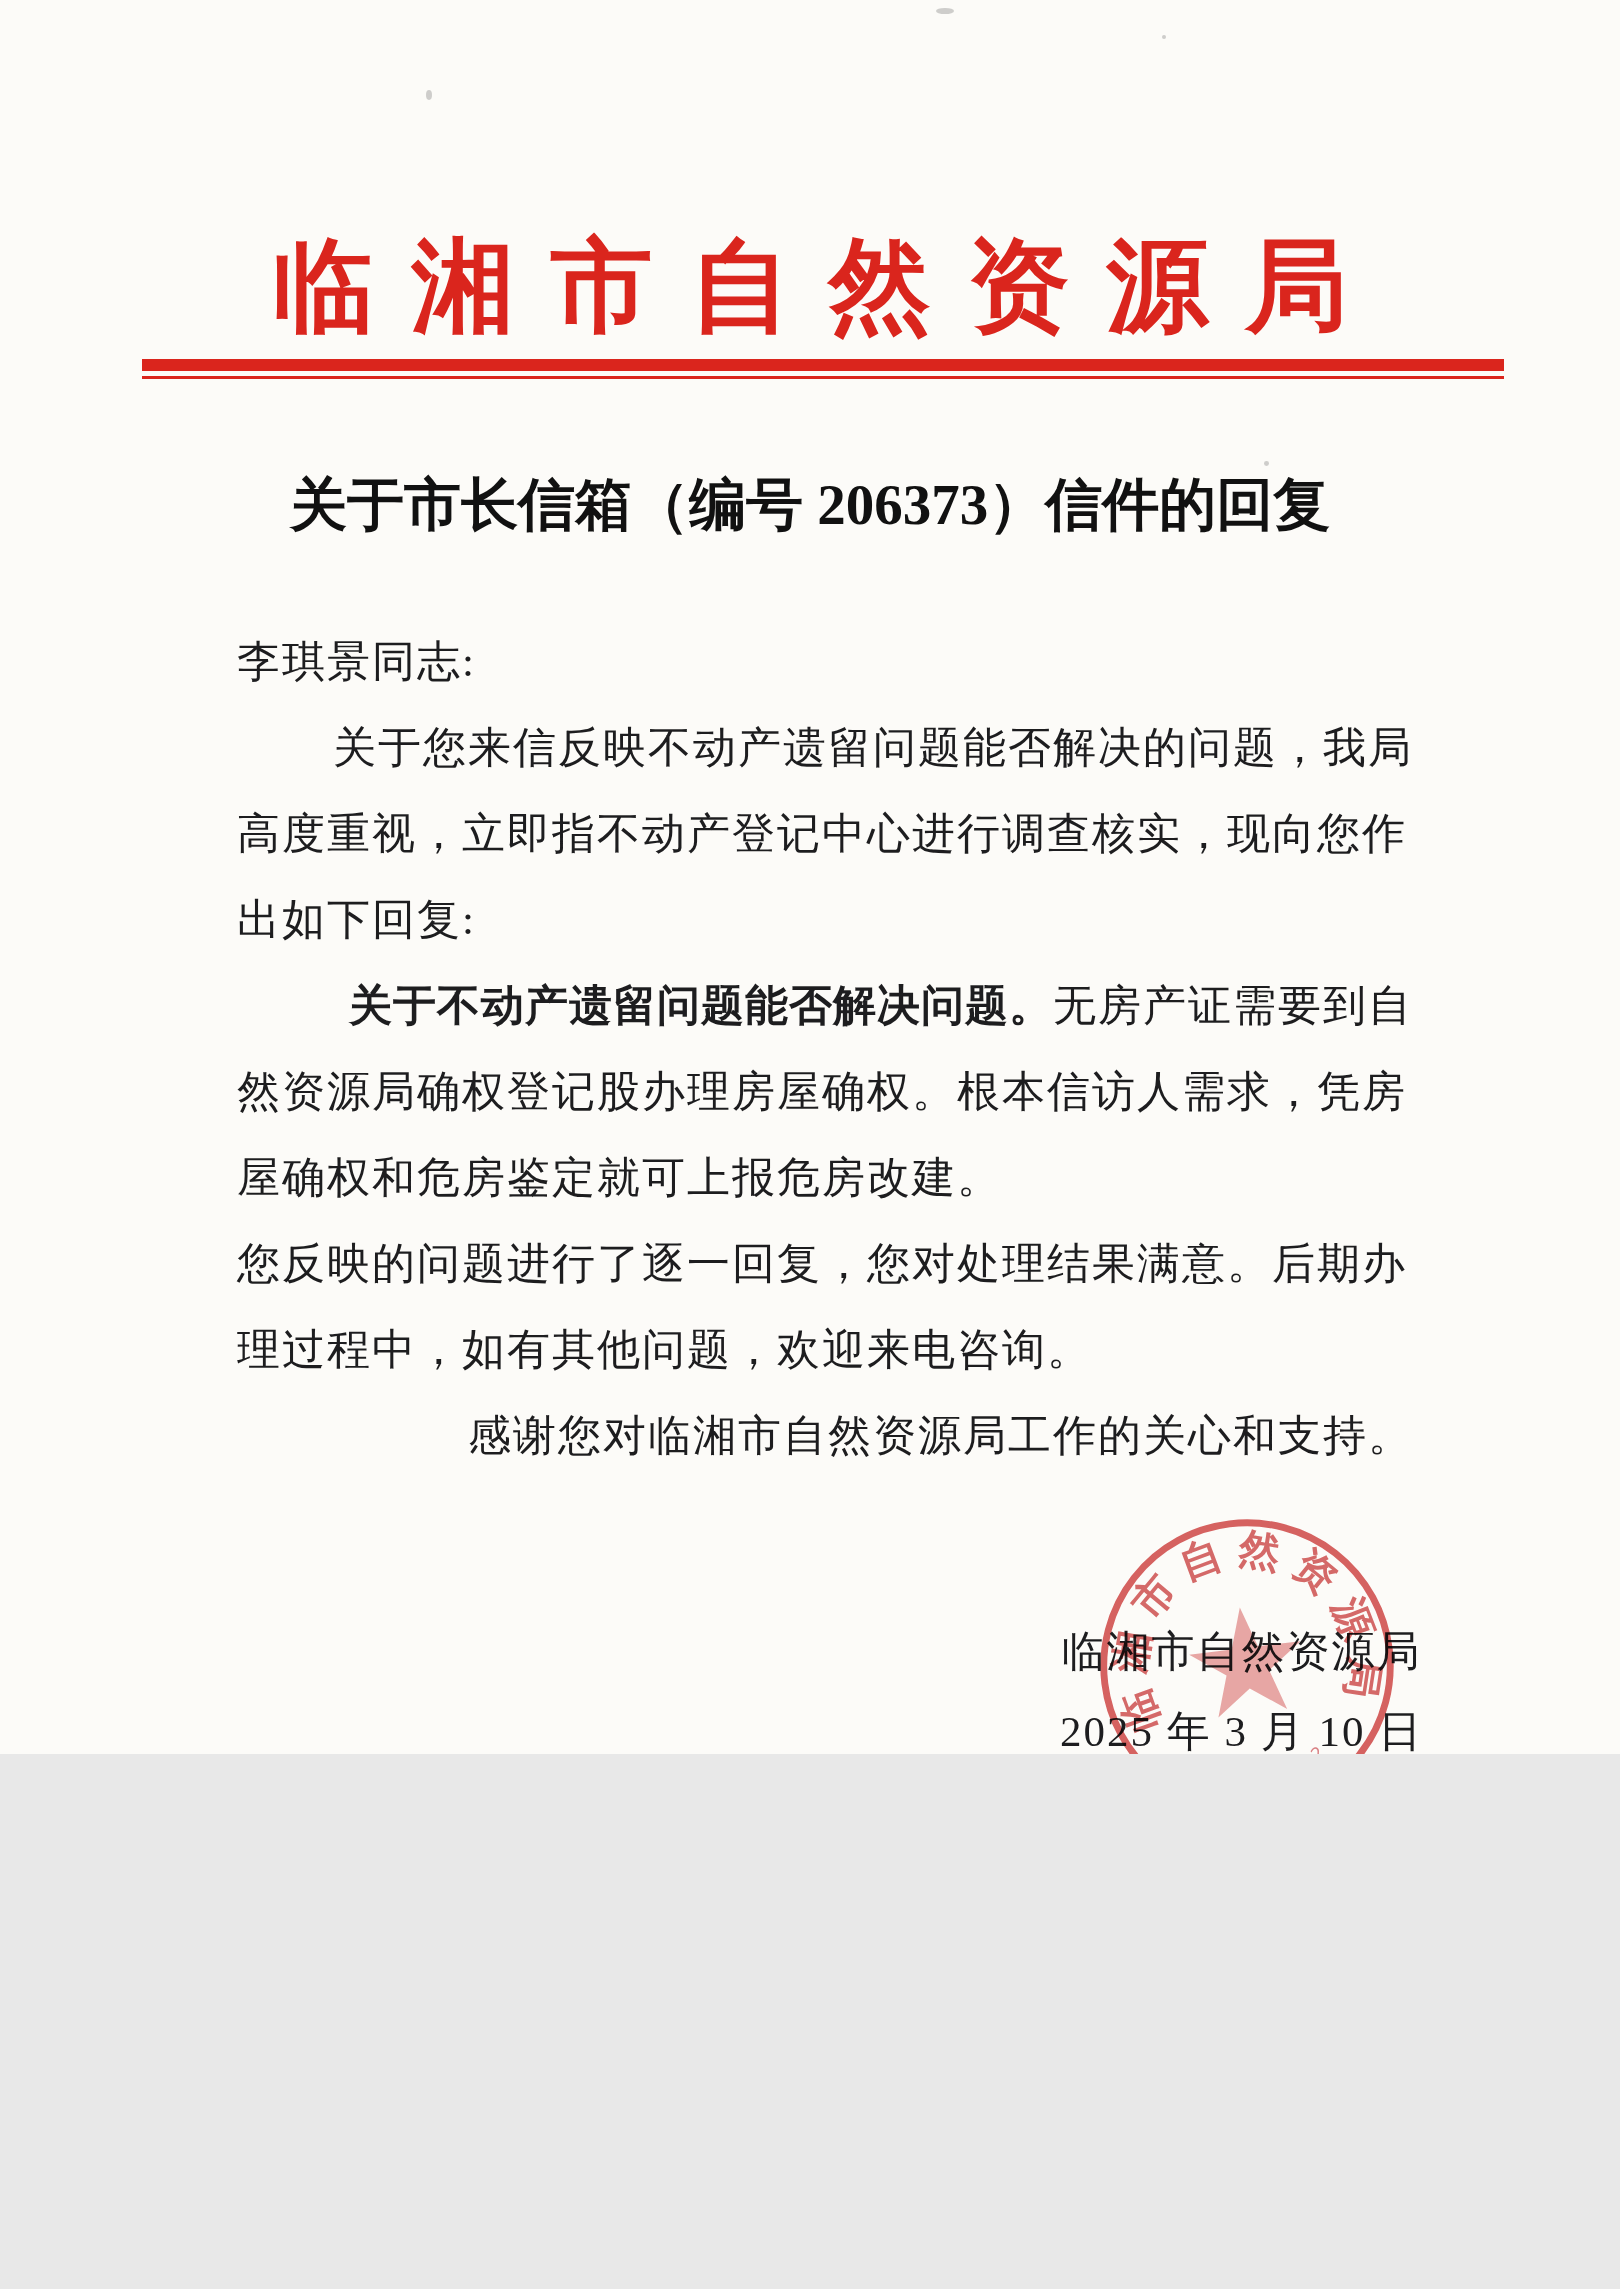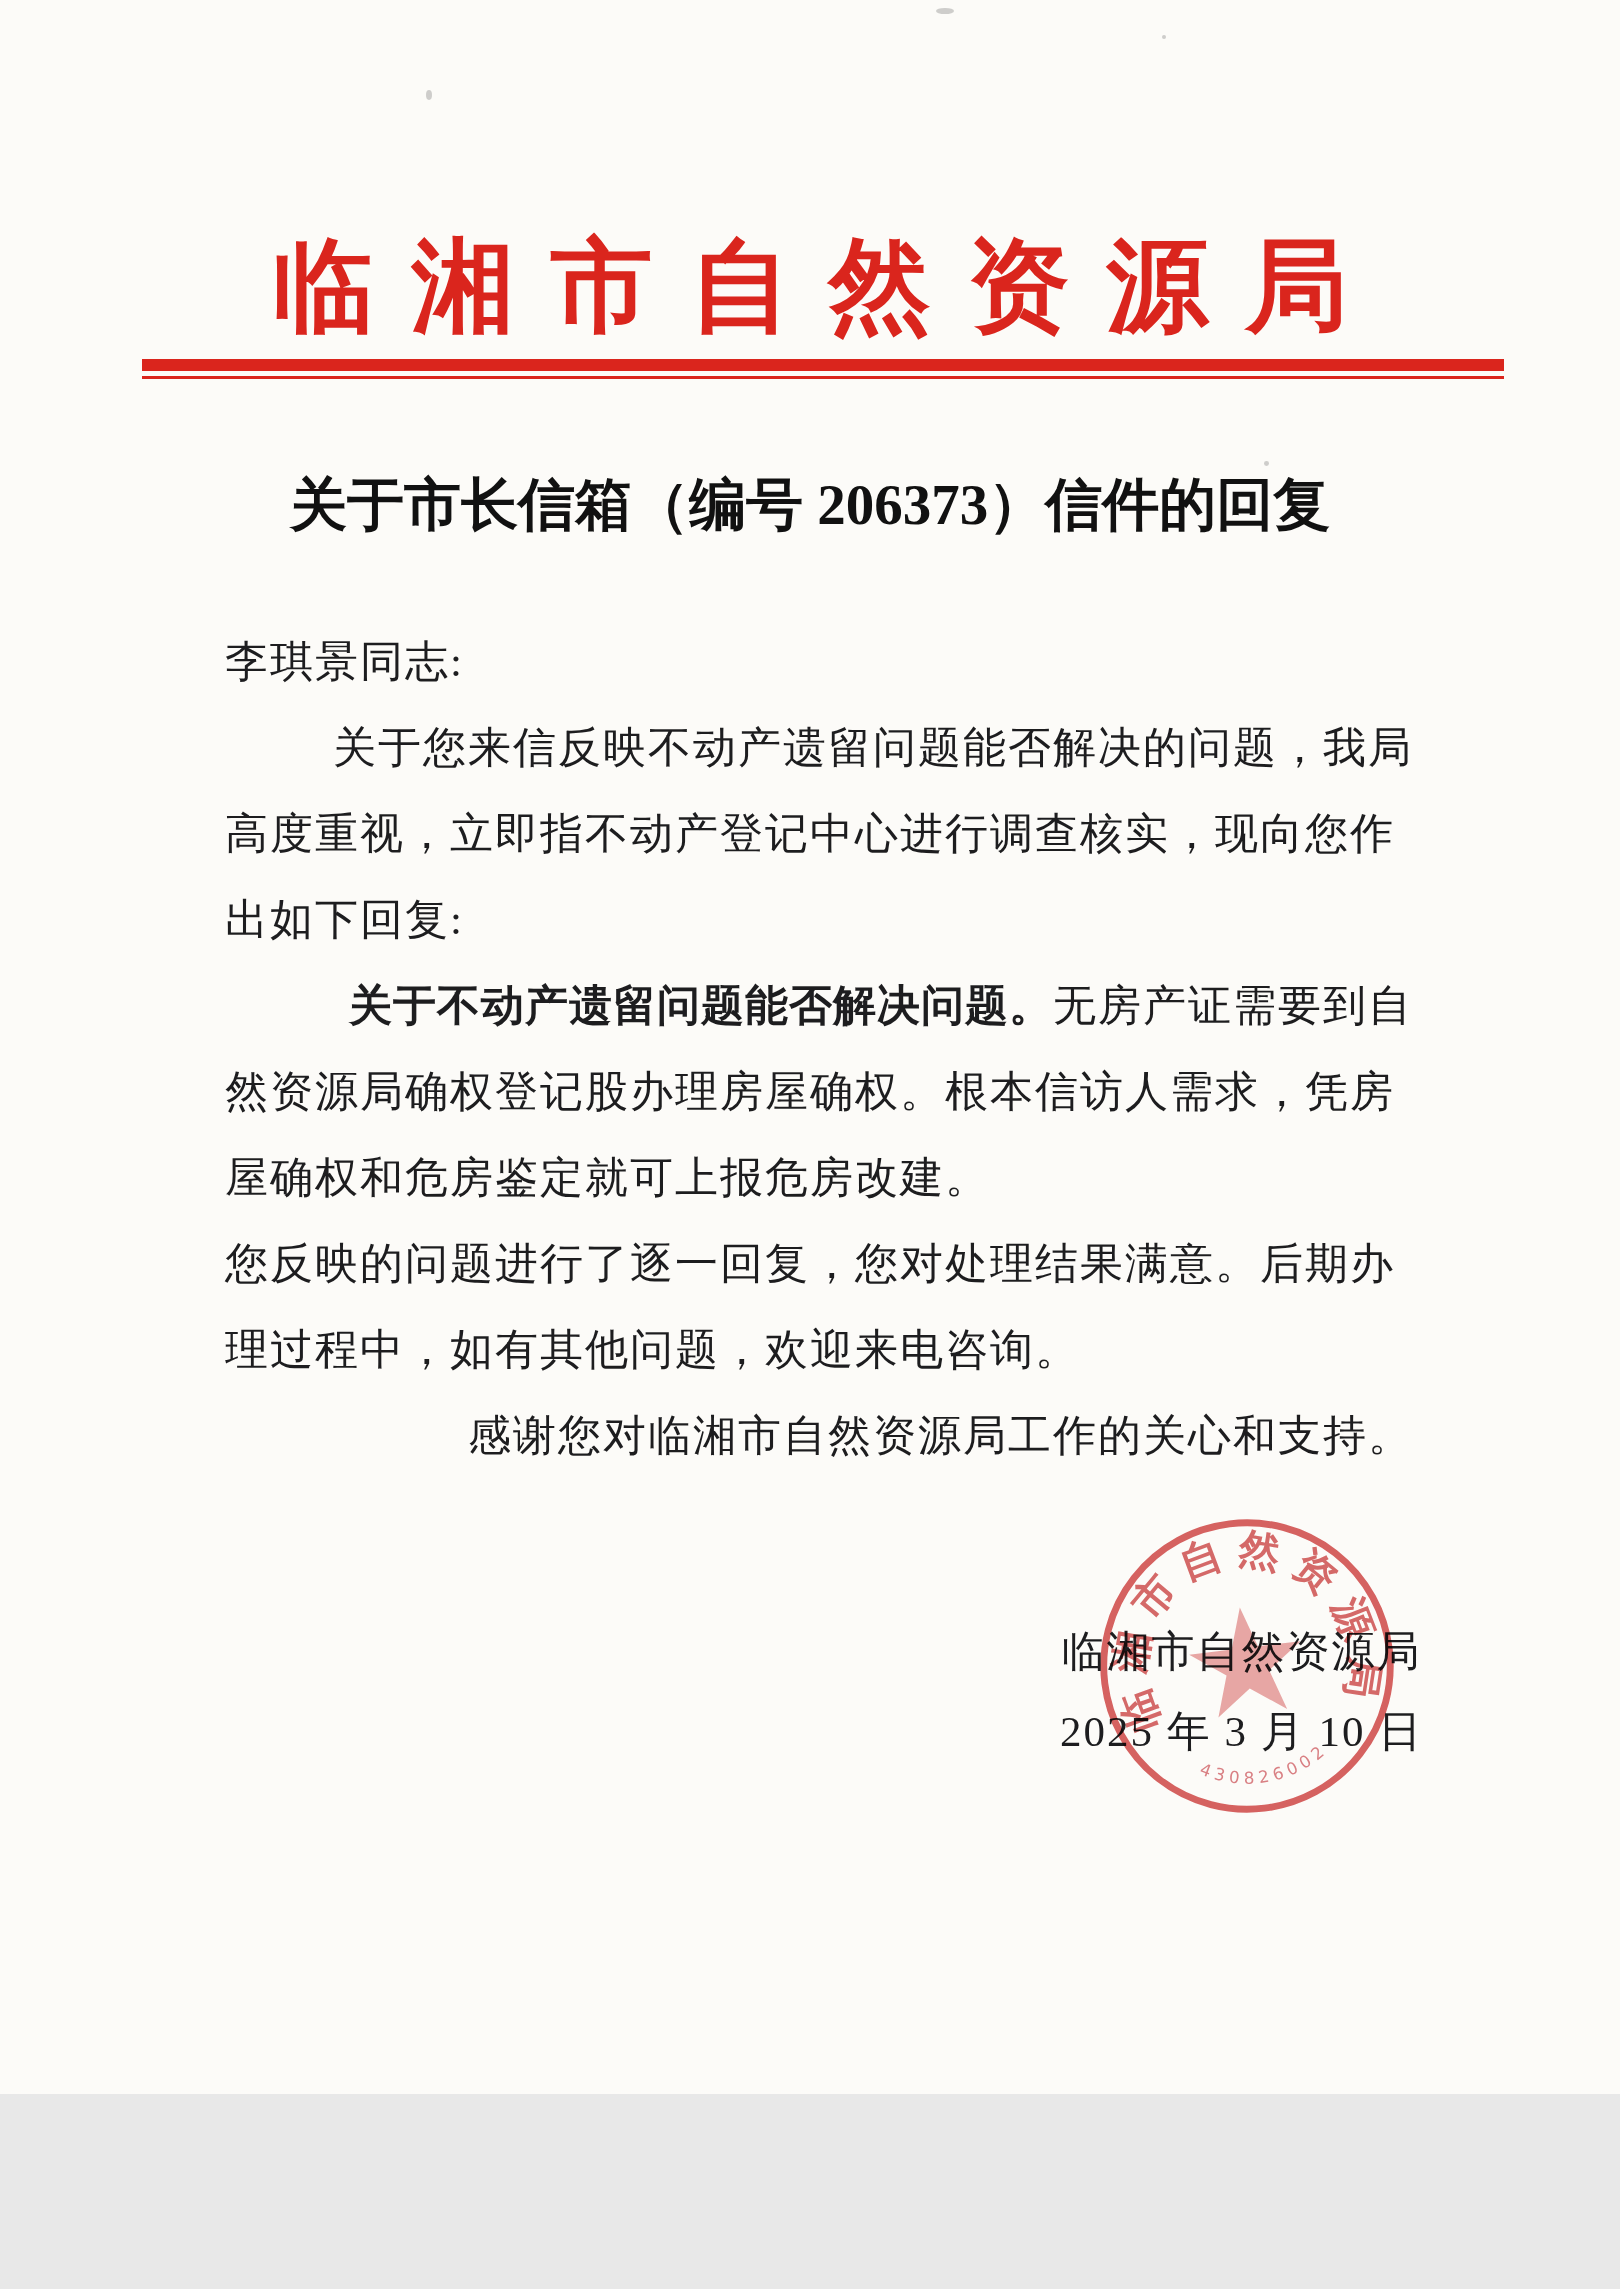--- a/index.html
+++ b/index.html
@@ -1,18 +1,18 @@
 <!DOCTYPE html>
 <html><head>
 <meta charset="utf-8">
 <style>
   html,body{margin:0;padding:0;background:#e8e8e8;}
   .page{
     position:relative;
-    width:1620px;height:2094px;
+    width:1620px;height:1754px;
     margin:0 auto;
     background:#fcfbf8;
     overflow:hidden;
     font-family:"Liberation Serif","DejaVu Serif",serif;
     color:#1d1d1f;
   }
   
   .agency-header{
     position:absolute;left:0;top:230px;width:100%;height:113px;
     line-height:113px;text-align:center;
@@ -31,21 +31,21 @@
     position:absolute;left:0;top:470px;width:100%;height:69px;
     line-height:69px;text-align:center;
     font-size:57px;font-weight:bold;
     color:#111;
   }
   
   .body-block{
     position:absolute;left:225px;top:619px;width:1188px;
     font-size:43px;letter-spacing:2px;
   }
-  .body-line{height:86px;line-height:86px;white-space:nowrap;}
+  .body-line{height:86px;line-height:86px;white-space:nowrap;margin-left:12px;}
   .body-line.indent{padding-left:88px;text-align:right;}
   .seg-bold{
     font-weight:bold;
     font-family:Liberation Serif, serif;
     letter-spacing:1px;
   }
   
   .signature-block{
     position:absolute;left:1059px;top:1612px;width:365px;
     text-align:center;font-size:43px;letter-spacing:2px;

